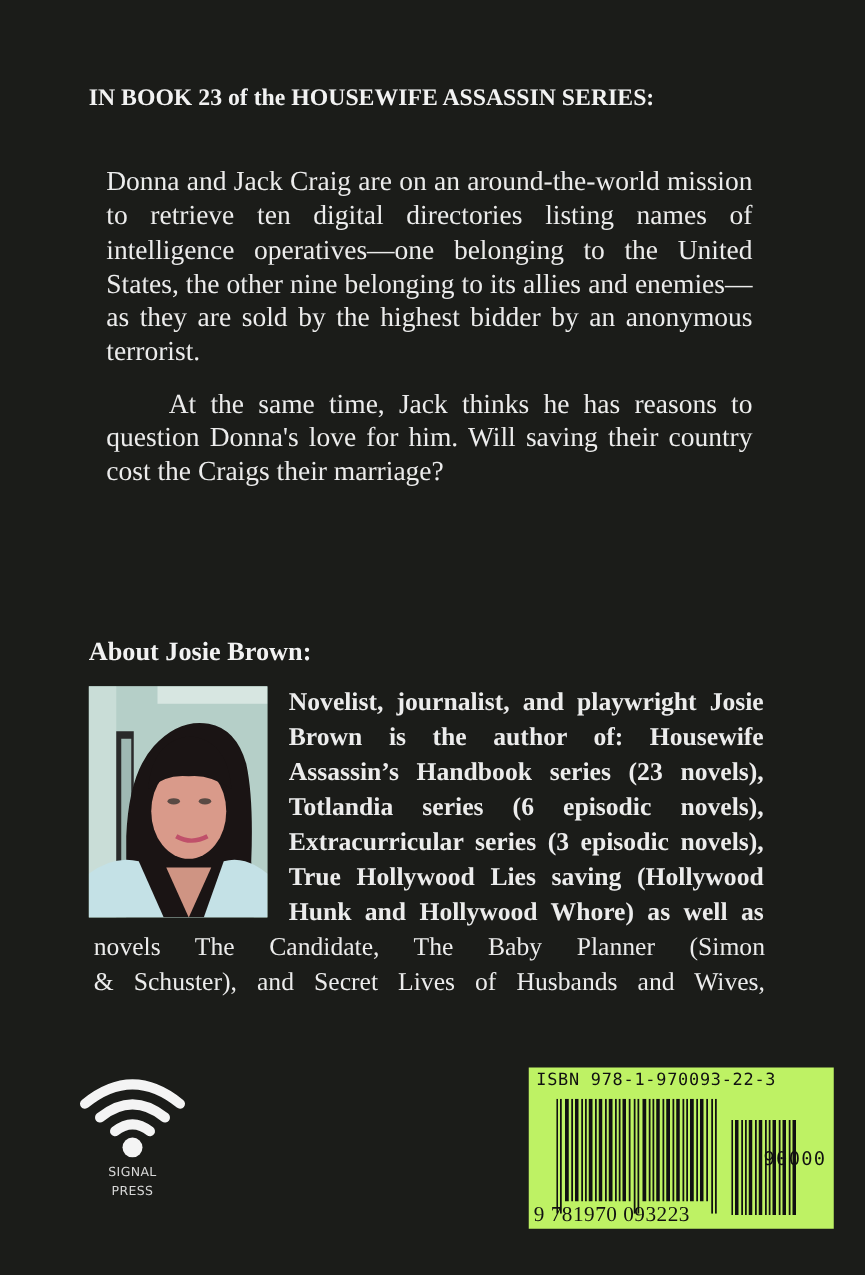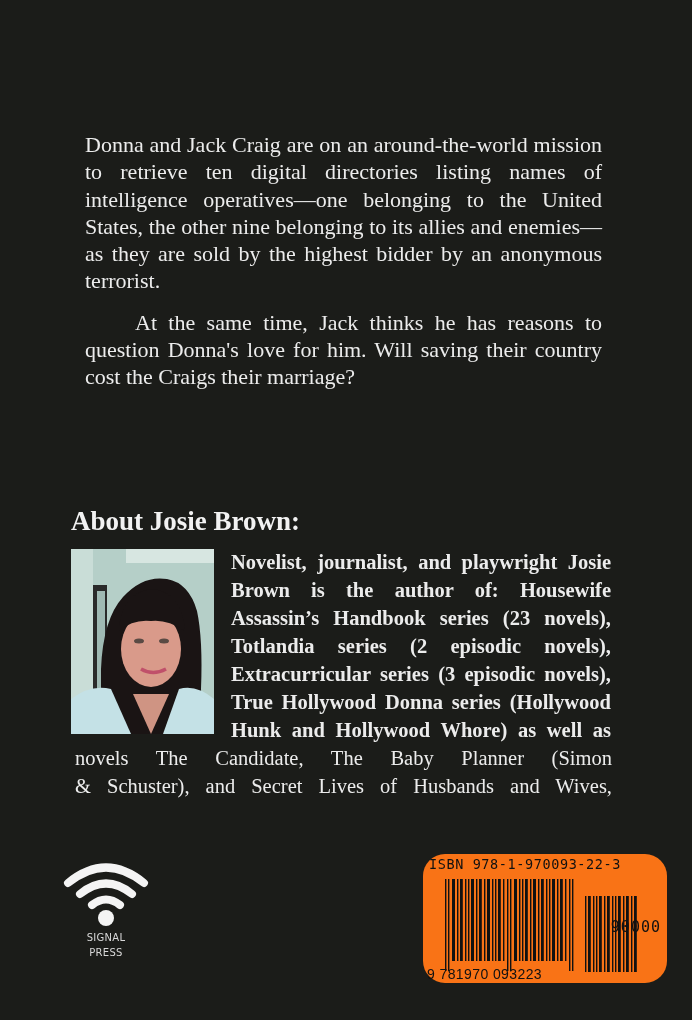--- a/index.html
+++ b/index.html
@@ -26,21 +26,21 @@
     .blurb p.indent { text-indent: 50px; margin-top: 9px; }
 
     .website {
       position: absolute; left: 71px; top: 404px; width: 560px;
       font-size: 22px; line-height: 28px;
     }
     .website p { margin: 0; }
 
     .about-heading {
       position: absolute; left: 71px; top: 509px;
-      font-weight: bold; font-size: 27px; line-height: 24px;
+      font-weight: bold; font-size: 21px; line-height: 24px;
       color: #f2f2f2; margin: 0; font-family: Liberation Serif, serif;
     }
 
     .author-photo {
       position: absolute; left: 71px; top: 549px; width: 143px; height: 185px;
       overflow: hidden; background: #b8d3cc;
     }
     .author-photo svg { display: block; }
 
     .bio {
@@ -56,45 +56,46 @@
       text-align: center;
     }
     .logo-text {
       font-family: "DejaVu Sans", "Liberation Sans", sans-serif;
       font-size: 10px; line-height: 15px; color: #d8d8d8; letter-spacing: 0.3px;
     }
     .logo-text div { margin: 0; }
 
     .barcode-box {
       position: absolute; left: 423px; top: 854px; width: 244px; height: 129px;
-      background: #f97316; color: #111; border-radius: 22px;
+      background: #bef264; color: #111;
     }
     .isbn-text {
       position: absolute; left: 6px; top: 2px;
       font-family: "DejaVu Sans Mono", "Liberation Mono", monospace;
       font-size: 13.5px; letter-spacing: 0.6px; white-space: nowrap;
     }
     .price-code {
       position: absolute; right: 6px; top: 20px;
       font-family: "DejaVu Sans Mono", "Liberation Mono", monospace;
       font-size: 15px; letter-spacing: 1px; margin-top: 44px;
     }
     .ean-digits {
       position: absolute; left: 4px; bottom: 1px;
-      font-family: Liberation Sans, sans-serif;
-      font-size: 14px; letter-spacing: 0.4px; white-space: nowrap;
+      font-family: Liberation Serif, serif;
+      font-size: 17px; letter-spacing: 0.4px; white-space: nowrap;
     }
     .bars-main { position: absolute; left: 22px; top: 25px; }
     .bars-addon { position: absolute; left: 162px; top: 42px; }
   </style>
 </head>
 <body>
 
 <div class="cover">
 
+  <h1 class="heading-series">IN BOOK 23 of the HOUSEWIFE ASSASSIN SERIES:</h1>
 
   <div class="blurb">
     <p>Donna and Jack Craig are on an around-the-world mission to retrieve ten digital directories listing names of intelligence operatives—one belonging to the United States, the other nine belonging to its allies and enemies—as they are sold by the highest bidder by an anonymous terrorist.</p>
     <p class="indent">At the same time, Jack thinks he has reasons to question Donna's love for him. Will saving their country cost the Craigs their marriage?</p>
   </div>
 
 
   <h2 class="about-heading">About Josie Brown:</h2>
 
   <div class="author-photo">
@@ -113,23 +114,23 @@
       <path d="M0 185 L0 150 Q20 135 40 140 L60 185 Z" fill="#c4e1e6"></path>
       <path d="M143 185 L143 150 Q125 135 108 140 L92 185 Z" fill="#c4e1e6"></path>
       <path d="M62 145 L80 185 L98 145 Z" fill="#cf9483"></path>
     </svg>
   </div>
 
   <div class="bio bio-side">
     <div>Novelist, journalist, and playwright Josie</div>
     <div>Brown is the author of: Housewife</div>
     <div>Assassin’s Handbook series (23 novels),</div>
-    <div>Totlandia series (2 episodic novels),</div>
+    <div>Totlandia series (6 episodic novels),</div>
     <div>Extracurricular series (3 episodic novels),</div>
-    <div>True Hollywood Donna series (Hollywood</div>
+    <div>True Hollywood Lies saving (Hollywood</div>
     <div>Hunk and Hollywood Whore) as well as</div>
   </div>
 
   <div class="bio bio-full">
     <div>novels The Candidate, The Baby Planner (Simon</div>
     <div>&amp; Schuster), and Secret Lives of Husbands and Wives,</div>
   </div>
 
   <div class="logo">
     <svg width="96" height="68" viewBox="0 0 96 68" xmlns="http://www.w3.org/2000/svg">

